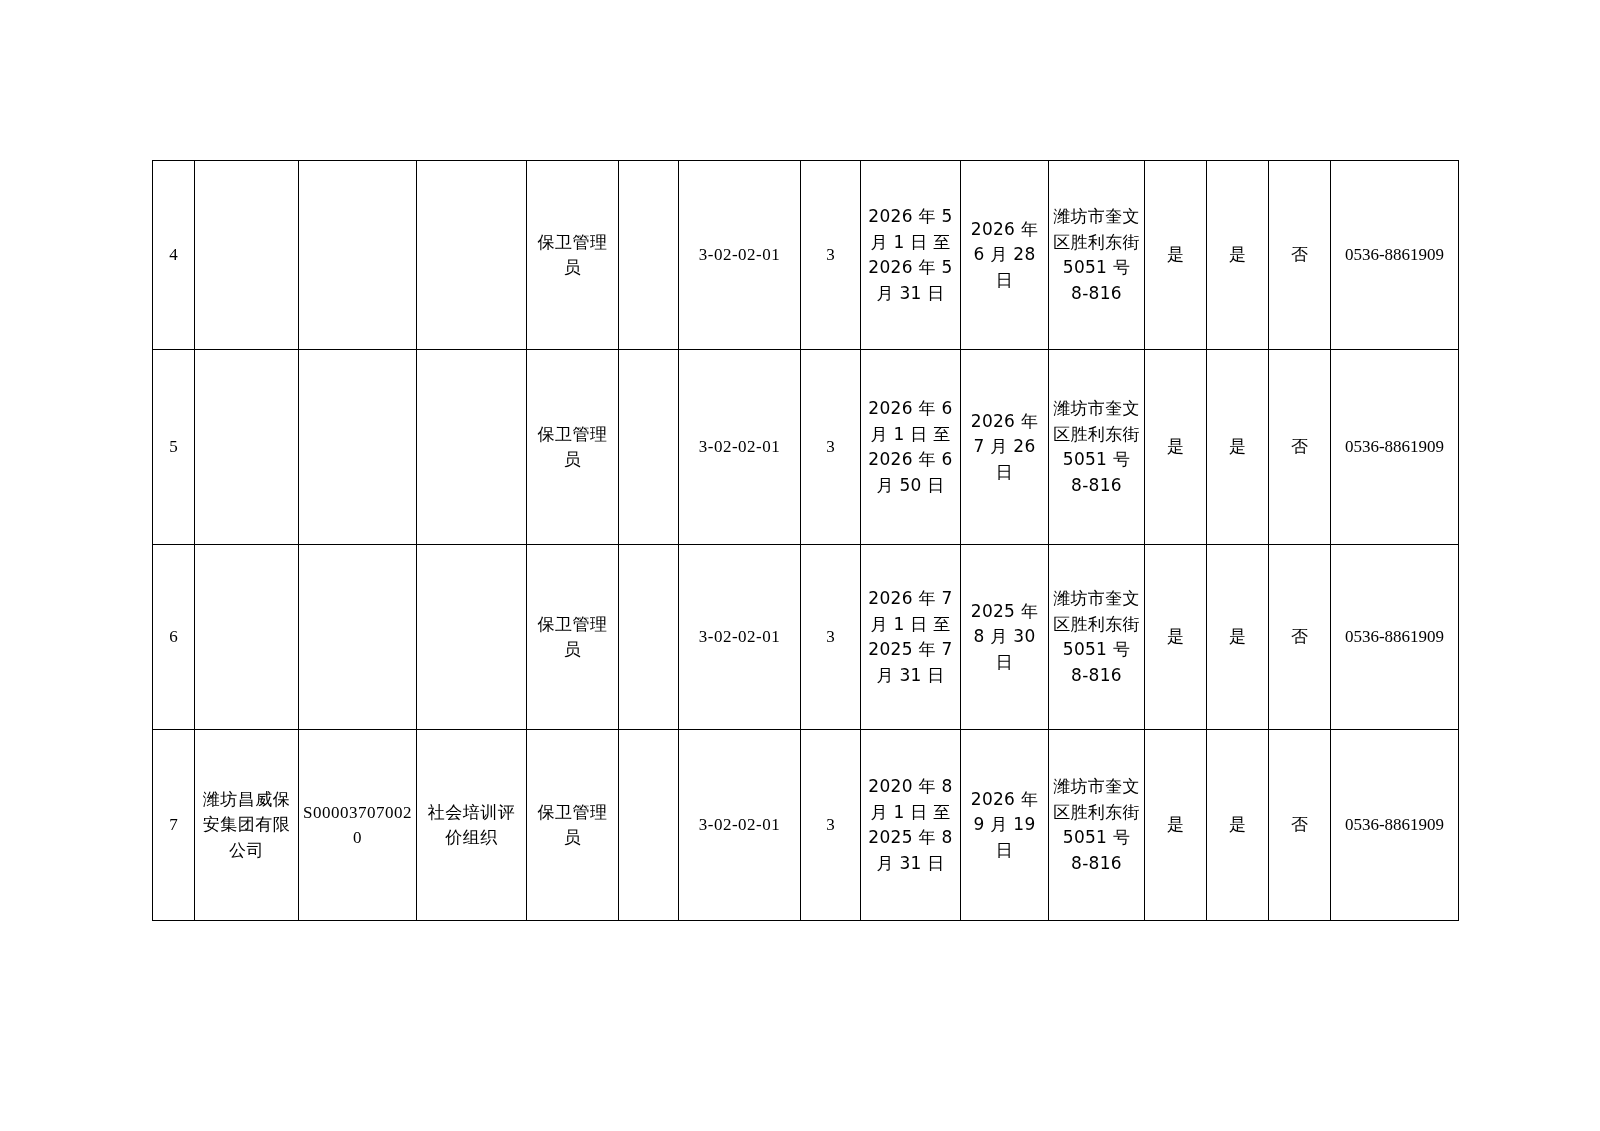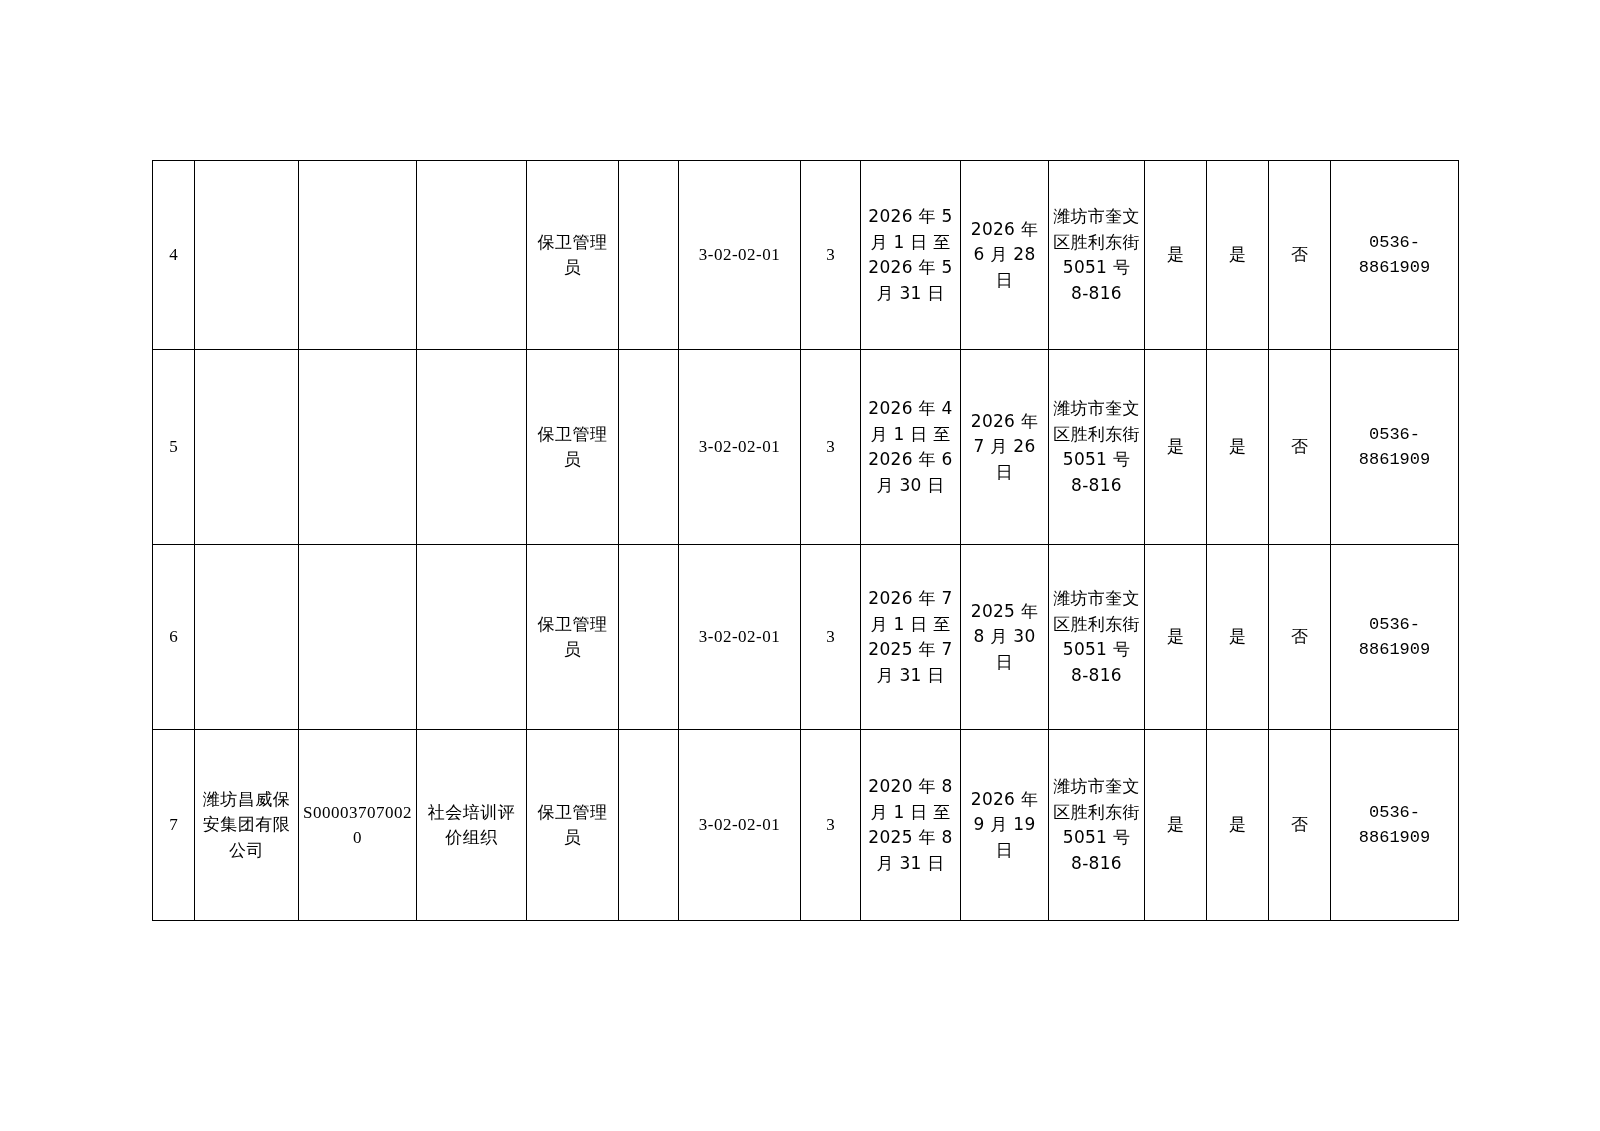--- a/index.html
+++ b/index.html
@@ -55,21 +55,21 @@
   .c10 { width: 96px;  }
   .c11 { width: 62px;  }
   .c12 { width: 62px;  }
   .c13 { width: 62px;  }
   .c14 { width: 128px; }
 
   .cn { font-family: "DejaVu Sans", "Liberation Sans", sans-serif; font-size: 16px; letter-spacing: 0.5px; margin-left: 29px; }
   .num { font-family: "Liberation Serif", serif; font-size: 18px; }
   .small-cn { font-family: "DejaVu Sans", sans-serif; font-size: 15px; line-height: 1.55; letter-spacing: 0.5px; margin-left: 8px; }
   .code { font-family: "Liberation Serif", serif; font-size: 18px; letter-spacing: 0.5px; }
-  .phone { font-family: Liberation Mono, monospace; font-size: 18px; line-height: 1.4; }
+  .phone { font-family: Liberation Serif, serif; font-size: 18px; line-height: 1.4; }
   .date-cell { font-family: "DejaVu Sans", sans-serif; font-size: 15px; line-height: 1.6; letter-spacing: 0.3px; }
   .addr-cell { font-family: "DejaVu Sans", sans-serif; font-size: 15px; line-height: 1.55; letter-spacing: 0.3px; }
   .yn { font-family: "DejaVu Sans", sans-serif; font-size: 16px; }
   .org-cell { font-family: "DejaVu Sans", sans-serif; font-size: 15px; line-height: 1.6; letter-spacing: 0.5px; margin-left: 47px; }
 
   .r4 td { height: 180px; }
   .r5 td { height: 186px; }
   .r6 td { height: 176px; }
   .r7 td { height: 182px; }
 </style>
@@ -116,21 +116,21 @@
         </tr>
         <tr class="r5">
           <td class="num">5</td>
           <td class="org-cell"></td>
           <td class="code"></td>
           <td class="small-cn"></td>
           <td class="cn">保卫管理员</td>
           <td class="cn"></td>
           <td class="code">3-02-02-01</td>
           <td class="num">3</td>
-          <td class="date-cell">2026 年 4 月 1 日 至 2026 年 6 月 30 日</td>
+          <td class="date-cell">2026 年 6 月 1 日 至 2026 年 6 月 50 日</td>
           <td class="date-cell">2026 年 7 月 26 日</td>
           <td class="addr-cell">潍坊市奎文区胜利东街 5051 号 8-816</td>
           <td class="yn">是</td>
           <td class="yn">是</td>
           <td class="yn">否</td>
           <td class="phone">0536-8861909</td>
         </tr>
         <tr class="r6">
           <td class="num">6</td>
           <td class="org-cell"></td>

